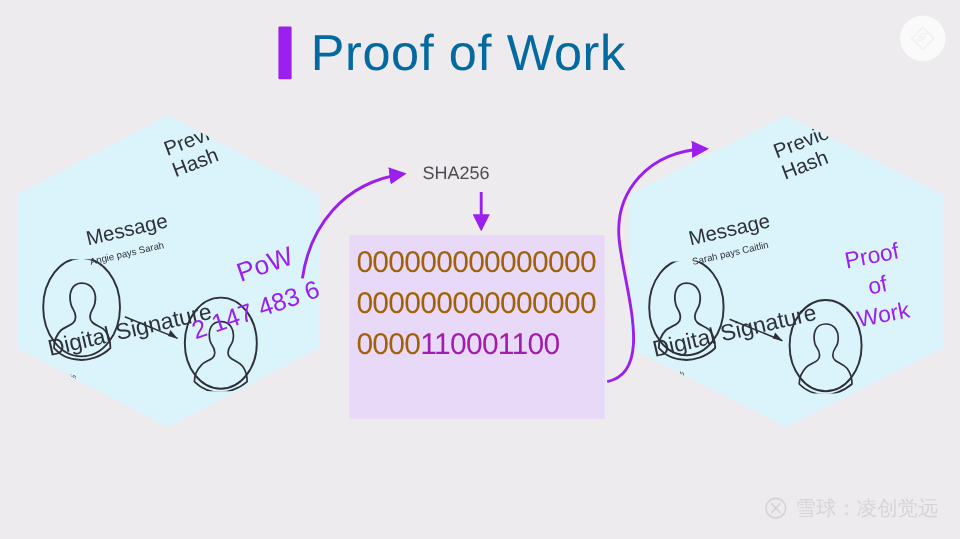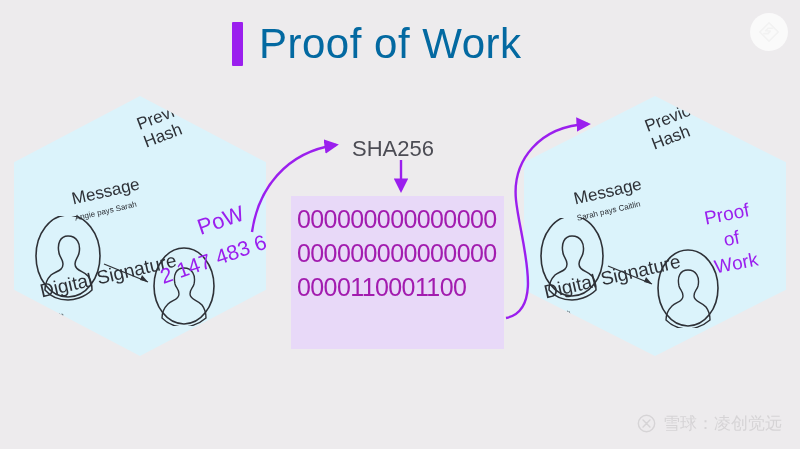--- a/index.html
+++ b/index.html
@@ -129,21 +129,21 @@
     text-align: center;
     transform: rotate(-11deg);
     transform-origin: left top;
   }
 
   
   #sha-label {
     position: absolute;
     left: 352px;
     top: 136px;
-    font-size: 22px;
+    font-size: 15px;
     color: #4c4c54;
     white-space: nowrap;
   }
 
   
   #hash-box {
     position: absolute;
     left: 291px;
     top: 196px;
     width: 213px;
@@ -154,21 +154,21 @@
     position: absolute;
     left: 6px;
     top: 6px;
     font-family: "Liberation Sans", sans-serif;
     font-size: 25px;
     line-height: 34px;
     letter-spacing: -0.6px;
     white-space: nowrap;
   }
   .hash-line { display: block; }
-  .z { color: #a21caf; }
+  .z { color: #a16207; }
   .b { color: #a21caf; }
 
   
   #arrows {
     position: absolute;
     inset: 0;
     pointer-events: none;
   }
 
   

